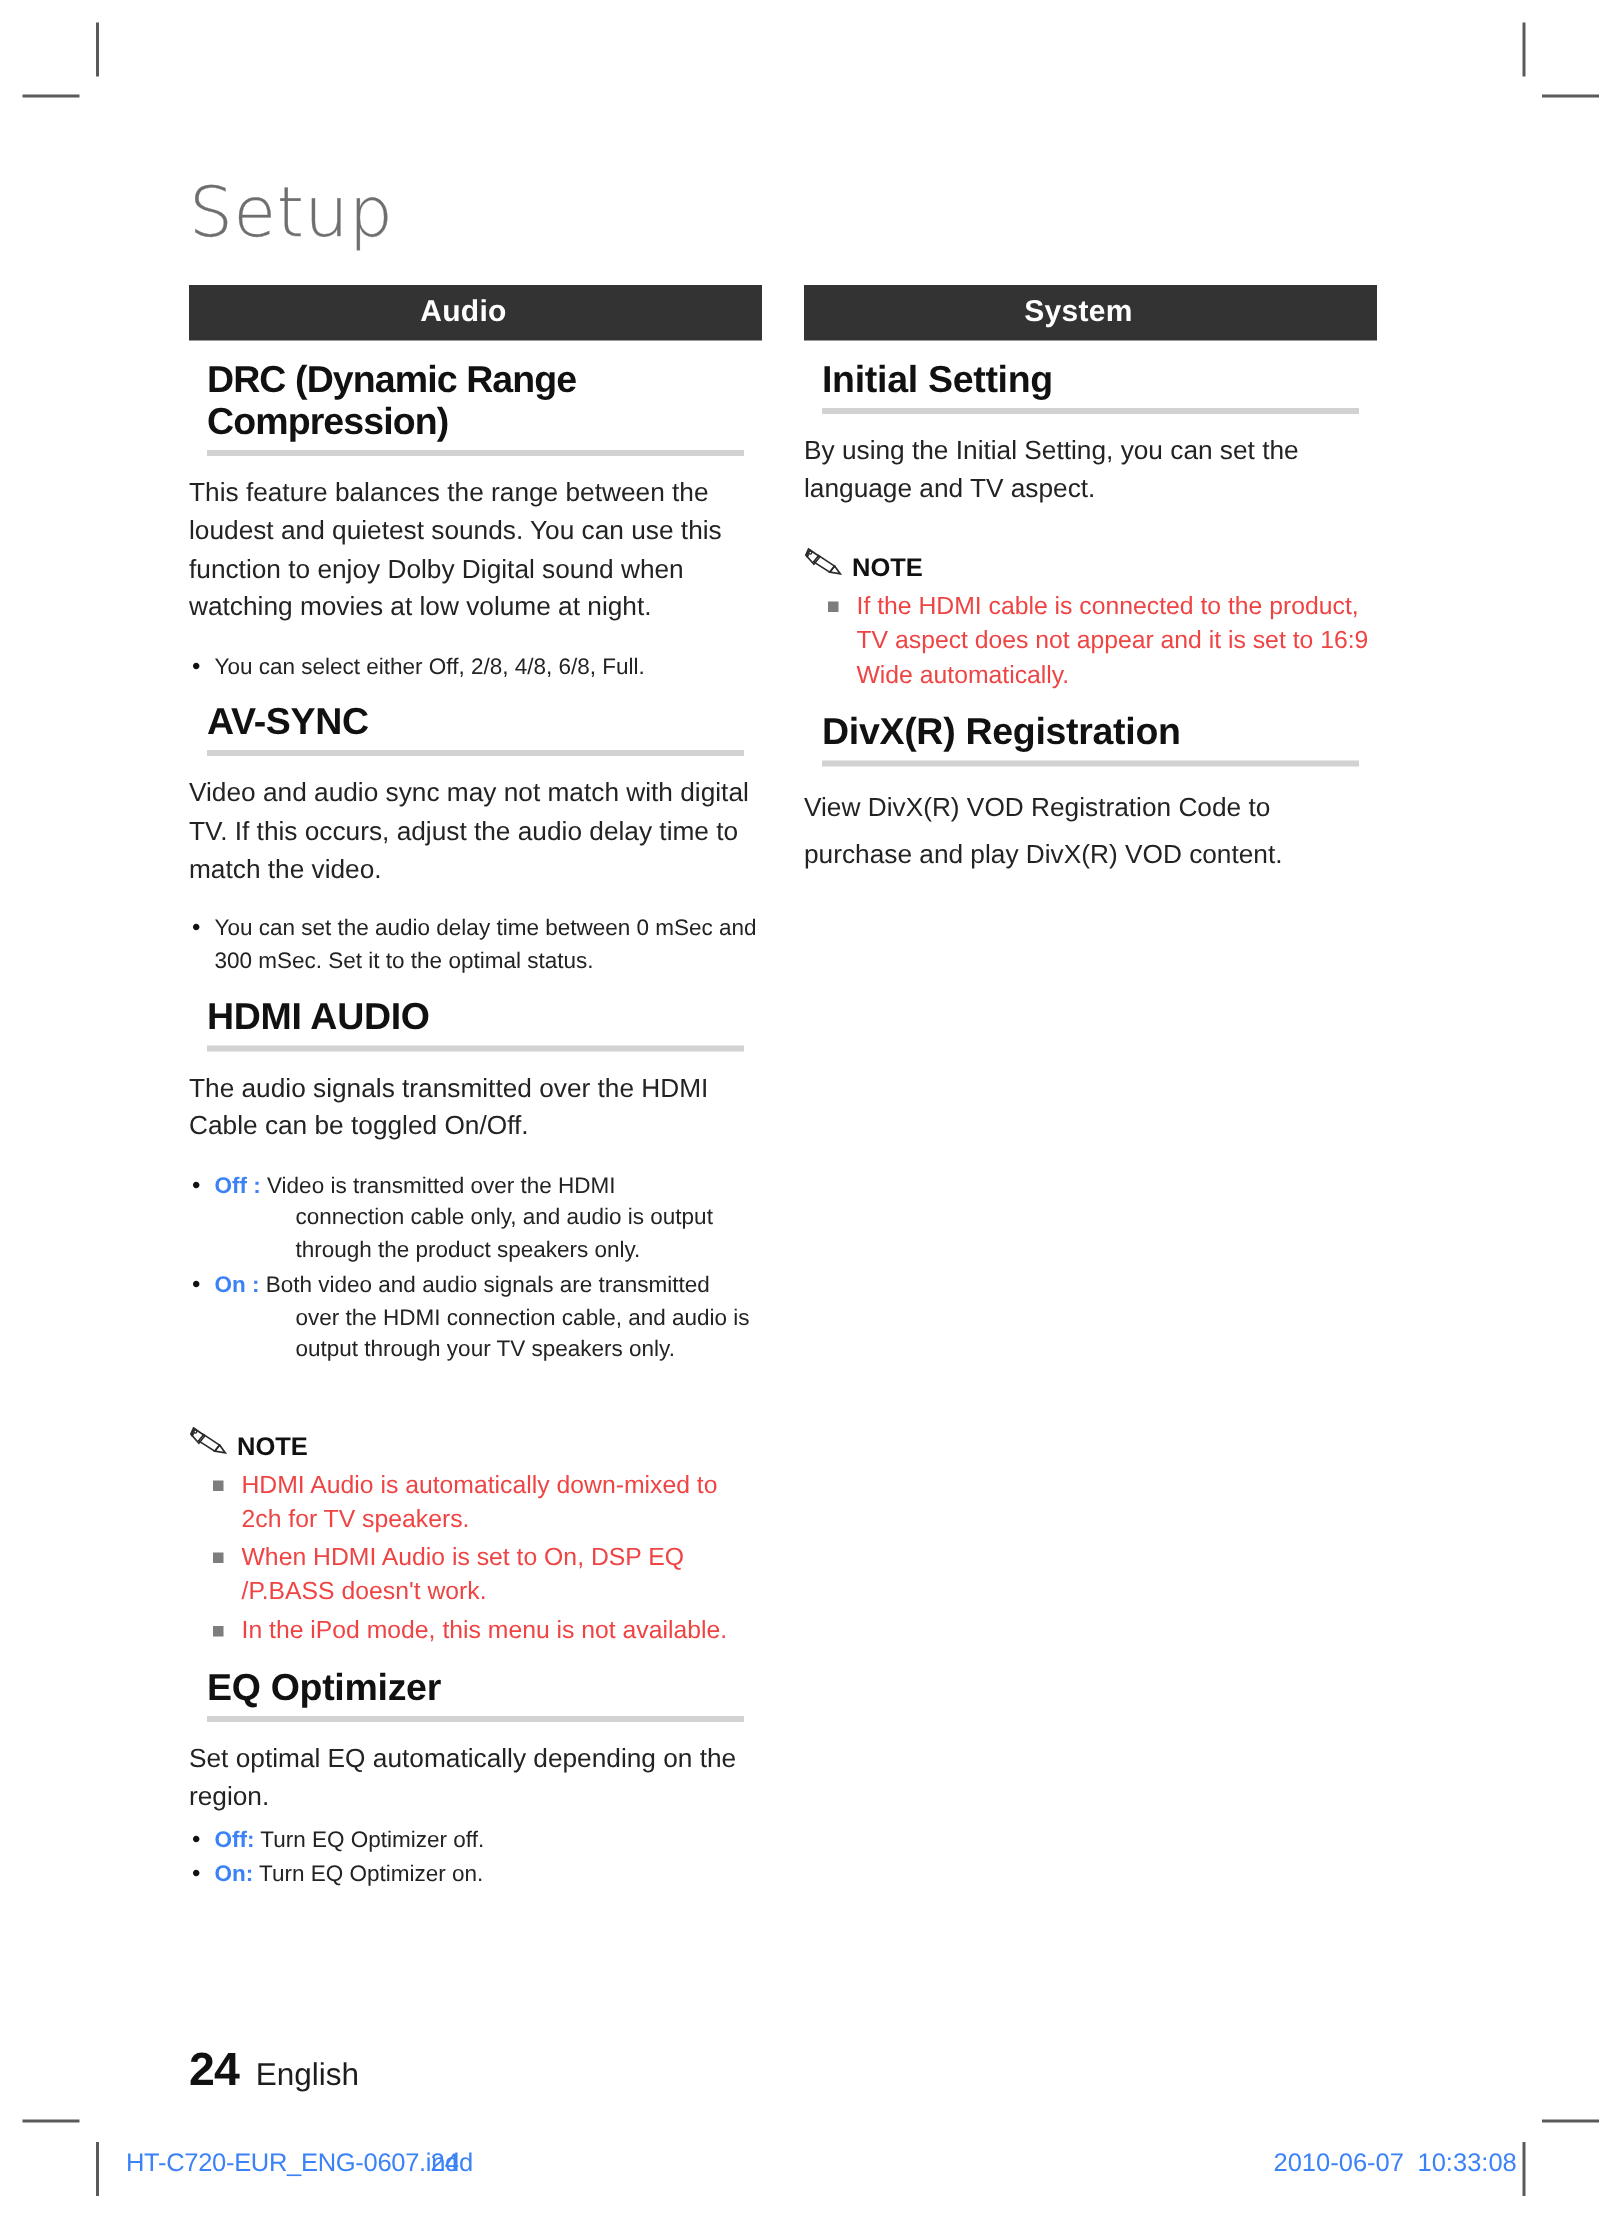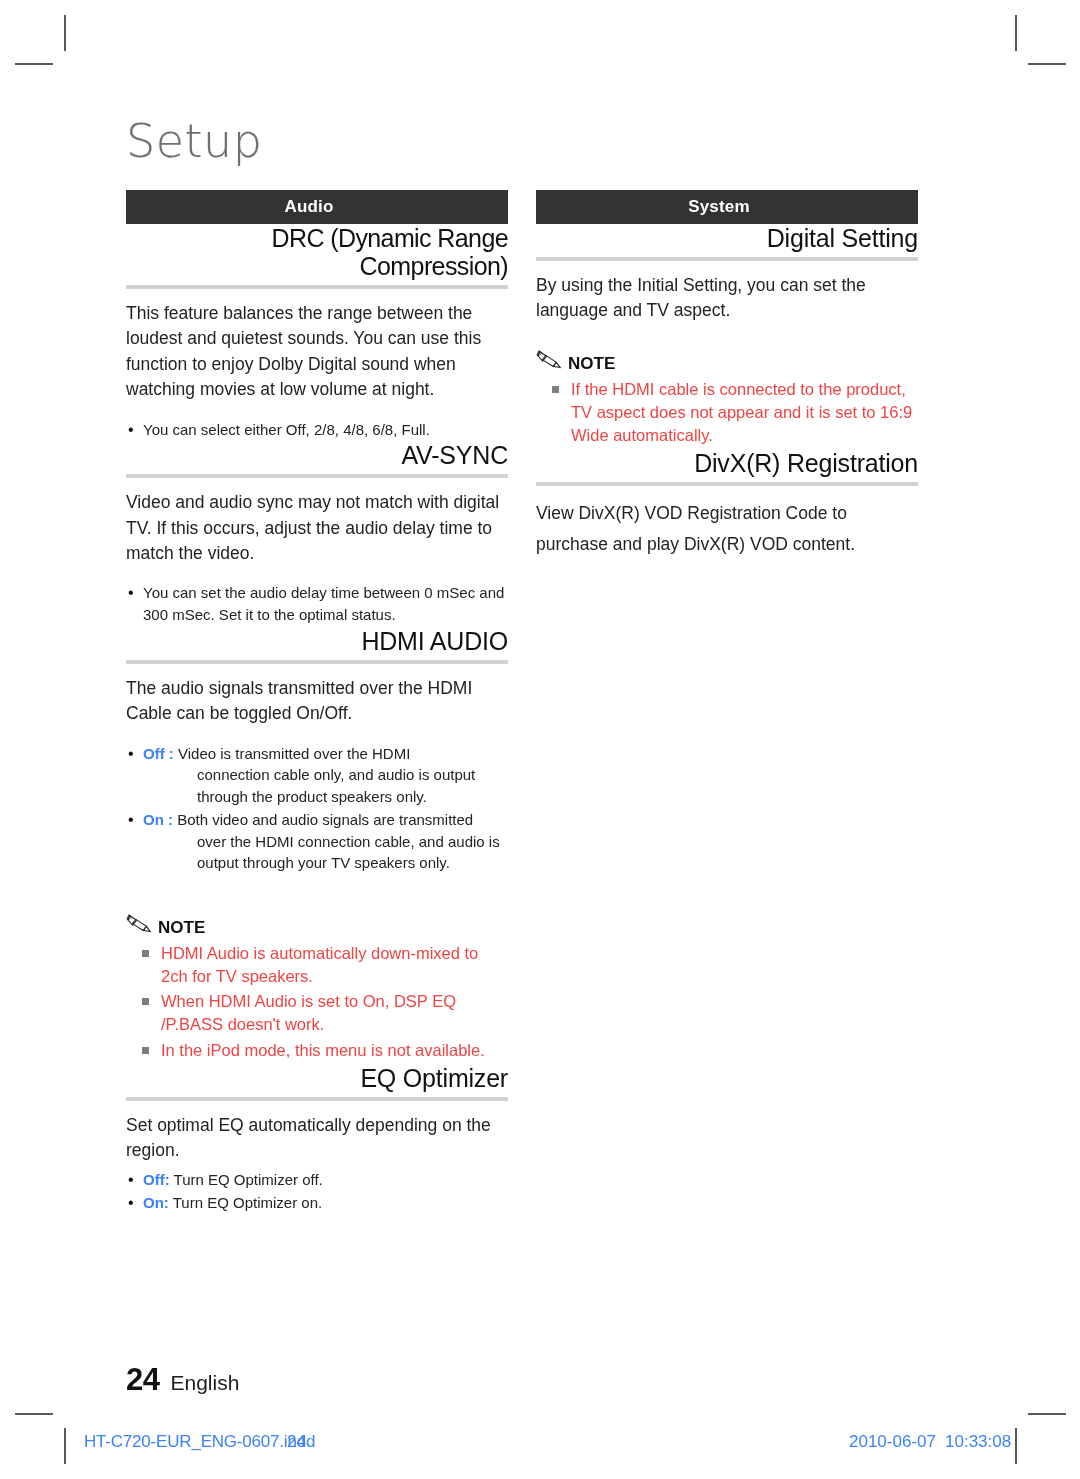--- a/index.html
+++ b/index.html
@@ -63,39 +63,38 @@
     position: absolute;
     top: 0;
   }
   .col-left  { left: 126px;  width: 382px; }
   .col-right { left: 536px;  width: 382px; }
 
   
   .banner {
     background: #333333;
     color: #ffffff;
-    font-size: 17px;
+    font-size: 20px;
     font-weight: bold;
     text-align: center;
     padding: 8px 16px 9px 0;
     letter-spacing: 0.2px;
     line-height: 1;
   }
 
   
   h2.sec {
-    margin: 0;
+    margin: 12px;
     padding: 0 0 5px 0;
     font-size: 25px;
-    font-weight: normal;
+    font-weight: bold;
     line-height: 1.12;
     letter-spacing: -0.2px;
     color: #111111;
     border-bottom: 4px solid #d2d2d2;
-    text-align: right;
   }
   h2.sec.tight { letter-spacing: -0.6px; }
   .sec-gap-top-s { margin-top: 22px; }
   .sec-gap-top-l { margin-top: 60px; }
   .sec-gap-top-xl { margin-top: 92px; }
 
   
   p.body {
     margin: 12px 0 0 0;
     font-size: 17.5px;
@@ -282,21 +281,21 @@
           <span>Turn EQ Optimizer on.</span>
         </li>
       </ul>
 
     </div>
 
     <div class="col col-right">
 
       <div class="banner">System</div>
 
-      <h2 class="sec sec-gap-top-s">Digital Setting</h2>
+      <h2 class="sec sec-gap-top-s">Initial Setting</h2>
       <p class="body">By using the Initial Setting, you can set the language and TV aspect.</p>
 
       <div class="note-head">
         <span class="pencil-icon">
           <svg width="26" height="19" viewBox="0 0 26 19" xmlns="http://www.w3.org/2000/svg">
             <path d="M4.5 1.2 C1.6 2.6 0.8 5.2 2.0 7.0 L3.4 5.4 C2.8 4.1 3.4 2.8 5.0 2.2 Z" fill="#2b2b2b"></path>
             <path d="M3.0 1.0 L10.6 6.2 L6.6 11.2 L1.2 5.0 Z" fill="none" stroke="#2b2b2b" stroke-width="1.1"></path>
             <path d="M9.8 5.4 L20.4 12.4 L17.2 16.4 L6.4 9.6 Z" fill="none" stroke="#2b2b2b" stroke-width="1.1"></path>
             <path d="M20.4 12.4 L24.2 17.6 L17.2 16.4 Z" fill="none" stroke="#2b2b2b" stroke-width="1.1"></path>
             <circle cx="4.2" cy="3.4" r="1.0" fill="none" stroke="#2b2b2b" stroke-width="0.9"></circle>

